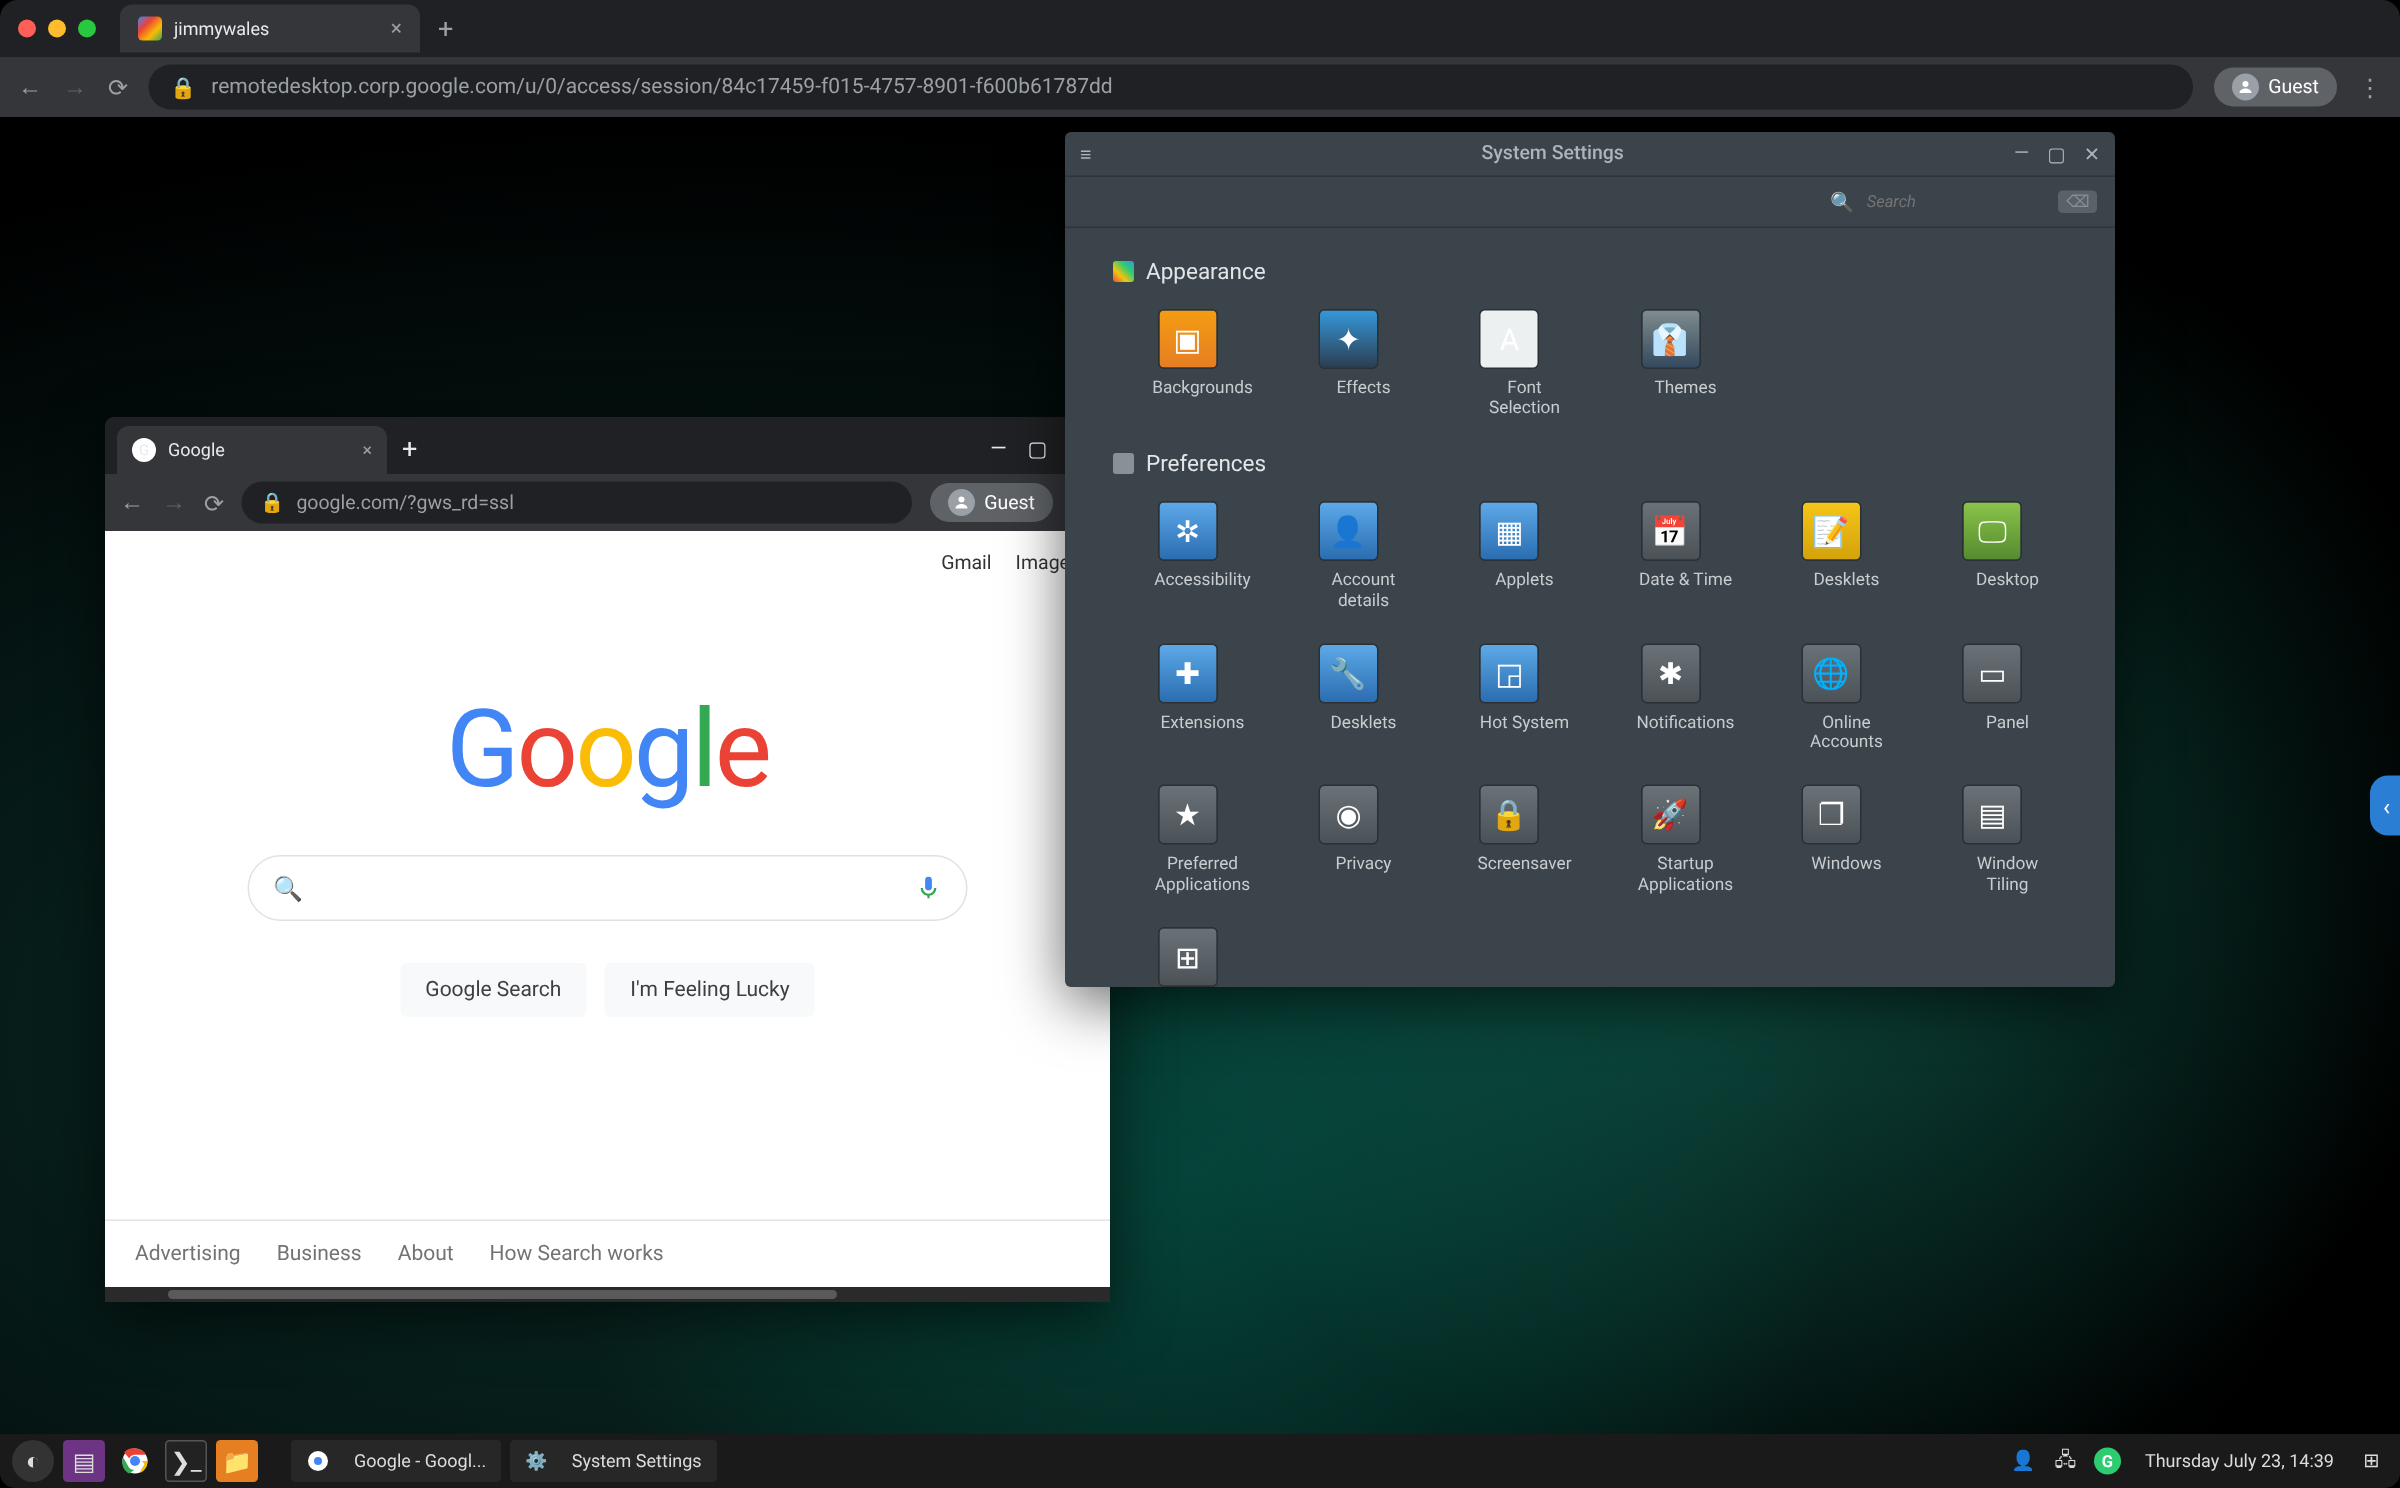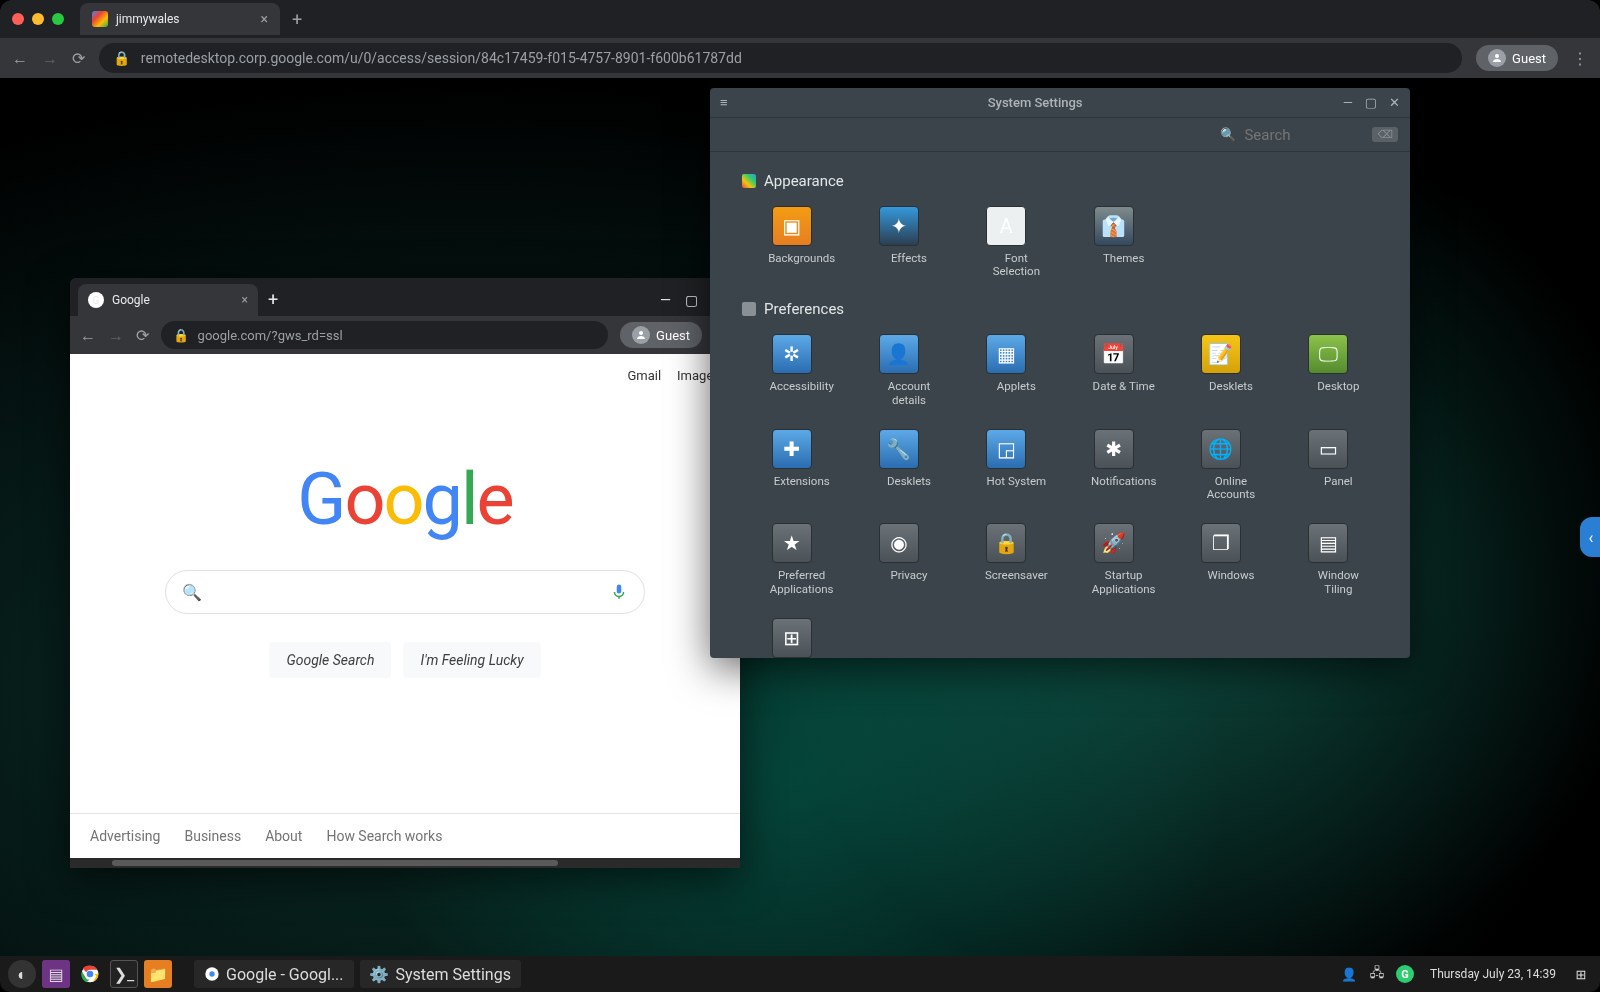--- a/index.html
+++ b/index.html
@@ -39,48 +39,48 @@
 .inner-content { flex: 1; background: #fff; display: flex; flex-direction: column; }
 .g-header { display: flex; justify-content: flex-end; padding: 14px 20px; gap: 16px; font-size: 13px; color: #333; }
 .g-header a { color: #333; text-decoration: none; cursor: pointer; }
 .g-main { flex: 1; display: flex; flex-direction: column; align-items: center; padding-top: 60px; }
 .g-logo { font-size: 72px; font-weight: 400; letter-spacing: -2px; margin-bottom: 28px; }
 .g-logo span:nth-child(1){color:#4285f4}.g-logo span:nth-child(2){color:#ea4335}.g-logo span:nth-child(3){color:#fbbc05}.g-logo span:nth-child(4){color:#4285f4}.g-logo span:nth-child(5){color:#34a853}.g-logo span:nth-child(6){color:#ea4335}
 .g-search { width: 480px; height: 44px; border: 1px solid #dfe1e5; border-radius: 24px; display: flex; align-items: center; padding: 0 16px; gap: 12px; }
 .g-search input { flex: 1; border: none; outline: none; font-size: 16px; }
 .g-mic { width: 18px; height: 18px; }
 .g-buttons { margin-top: 28px; display: flex; gap: 12px; }
-.g-btn { background: #f8f9fa; border: 1px solid #f8f9fa; border-radius: 4px; color: #3c4043; padding: 9px 16px; font-size: 14px; cursor: pointer; font-style: italic; }
+.g-btn { background: #f8f9fa; border: 1px solid #f8f9fa; border-radius: 4px; color: #3c4043; padding: 9px 16px; font-size: 14px; cursor: pointer; }
 .g-footer { border-top: 1px solid #e4e4e4; padding: 14px 20px; display: flex; gap: 24px; font-size: 14px; color: #70757a; }
 .g-footer a { color: #737373; text-decoration: none; cursor: pointer; }
 .inner-scrollbar { height: 10px; background: #2a2a2a; display:flex; align-items:center; padding: 0 16px; }
 .inner-scrollbar .thumb { height: 6px; width: 70%; background: #5a5a5a; border-radius: 3px; margin-left: 4%; }
 
 
 .sys-settings { position: absolute; right: 190px; top: 10px; width: 700px; height: 570px; background: #3a444a; border-radius: 4px; box-shadow: 0 10px 40px rgba(0,0,0,0.6); display: flex; flex-direction: column; color: #d0d4d7; }
 .sys-titlebar { height: 30px; display: flex; align-items: center; padding: 0 10px; font-size: 13px; color: #aeb4b8; border-bottom: 1px solid #2d3539; }
 .sys-titlebar .title { flex: 1; text-align: center; font-weight: 500; }
 .sys-titlebar .win-ctrl { display: flex; gap: 12px; font-size: 13px; }
 .sys-titlebar .win-ctrl span { cursor: pointer; }
 .sys-searchbar { height: 34px; display: flex; align-items: center; justify-content: flex-end; padding: 0 12px; gap: 8px; font-size: 13px; color: #8a9196; border-bottom: 1px solid #2d3539; }
-.sys-searchbar input { background: transparent; border: none; outline: none; color: #7dd3fc; font-size: 15px; width: 120px; }
+.sys-searchbar input { background: transparent; border: none; outline: none; color: #7dd3fc; font-size: 11px; width: 120px; font-style: italic; }
 .sys-body { flex: 1; overflow-y: auto; padding: 12px 32px; }
 .sys-body::-webkit-scrollbar { width: 10px; }
 .sys-body::-webkit-scrollbar-thumb { background: #5a6268; border-radius: 5px; }
 .sys-section-title { display: flex; align-items: center; gap: 8px; font-size: 15px; margin: 8px 0 12px; color: #e3e6e8; }
 .sys-grid { display: grid; grid-template-columns: repeat(6, 1fr); gap: 14px 8px; margin-bottom: 18px; }
 .sys-item { display: flex; flex-direction: column; align-items: center; gap: 6px; cursor: pointer; padding: 4px; border-radius: 4px; }
 .sys-icon { width: 40px; height: 40px; border-radius: 4px; background: linear-gradient(#6a7278,#4a5258); border: 1px solid #2a3034; display:flex;align-items:center;justify-content:center;font-size:20px;color:#fff; position:relative; overflow:hidden; }
 .sys-label { font-size: 11.5px; text-align: center; color: #c8ccce; line-height: 1.15; margin-left: 20px; }
 .side-tab { position: absolute; right: -2px; top: 50%; width: 22px; height: 40px; background: #2a7fd4; border-radius: 12px 0 0 12px; display:flex;align-items:center;justify-content:center;color:#fff; }
 
 
 .taskbar { position: absolute; bottom: 0; left: 0; right: 0; height: 36px; background: #1a1a1a; display: flex; align-items: center; padding: 0 8px; gap: 6px; color: #ddd; font-size: 13px; border-radius: 0 0 10px 10px; }
 .tb-launcher { width: 28px; height: 28px; border-radius: 3px; display: flex; align-items: center; justify-content: center; cursor: pointer; font-size: 16px; }
-.tb-task { height: 28px; display: flex; align-items: center; gap: 6px; padding: 0 10px; border-radius: 3px; cursor: pointer; background: rgba(255,255,255,0.06); font-size: 16px; }
+.tb-task { height: 28px; display: flex; align-items: center; gap: 16px; padding: 0 10px; border-radius: 3px; cursor: pointer; background: rgba(255,255,255,0.06); font-size: 12px; }
 .tb-spacer { flex: 1; }
 .tb-clock { font-size: 12px; margin: 0 8px; }
 .tb-sys-icon { width: 22px; display:flex;justify-content:center; cursor:pointer; }
 
 
 .ico-bg { background:linear-gradient(#f39c12,#e67e22)!important; }
 .ico-fx { background:linear-gradient(#3498db,#2c3e50)!important; }
 .ico-font { background:#ecf0f1!important; }
 .ico-theme { background:linear-gradient(#7f8c8d,#34495e)!important; }
 .ico-blue { background:linear-gradient(#5da9e8,#2a6db0)!important; }

